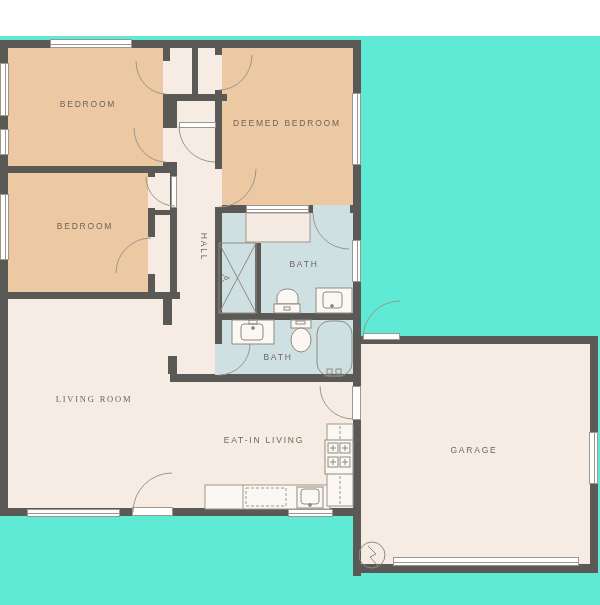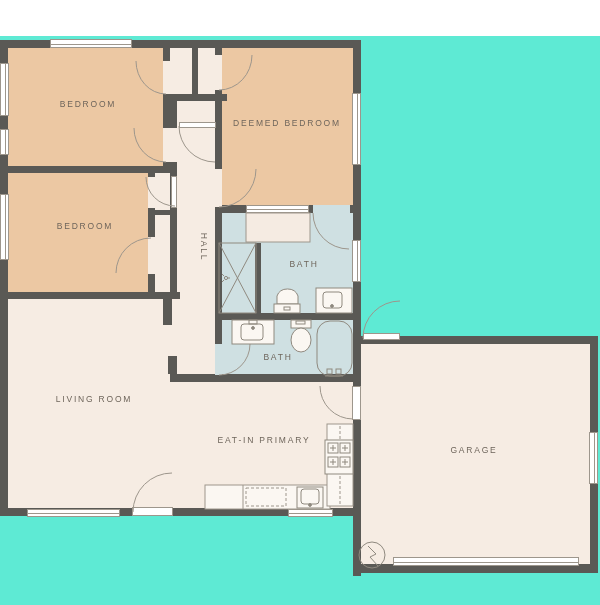--- a/index.html
+++ b/index.html
@@ -175,18 +175,18 @@
       <path d="M 368 510 L 376 518 L 370 521 L 378 530"></path>
     </g>
   </svg>
 
   <span class="lbl" style="left:88px;top:68px;">BEDROOM</span>
   <span class="lbl" style="left:287px;top:87px;">DEEMED BEDROOM</span>
   <span class="lbl" style="left:85px;top:190px;">BEDROOM</span>
   <span class="lbl vert" style="left:204px;top:211px;">HALL</span>
   <span class="lbl" style="left:304px;top:228px;">BATH</span>
   <span class="lbl" style="left:278px;top:321px;">BATH</span>
-  <span class="lbl" style="left:94px;top:363px;">LIVING ROOM</span>
-  <span class="lbl" style="left:264px;top:404px;">EAT-IN PRIMARY</span>
+  <span class="lbl" style="left:94px;top:363px;font-family:Liberation Serif, serif;">LIVING ROOM</span>
+  <span class="lbl" style="left:264px;top:404px;">EAT-IN LIVING</span>
   <span class="lbl" style="left:474px;top:414px;">GARAGE</span>
 
   <div id="footer">FLOOR PLAN CREATED BY CUBICASA APP. MEASUREMENTS DEEMED HIGHLY RELIABLE BUT NOT GUARANTEED.</div>
 </div>
 
 </body></html>

